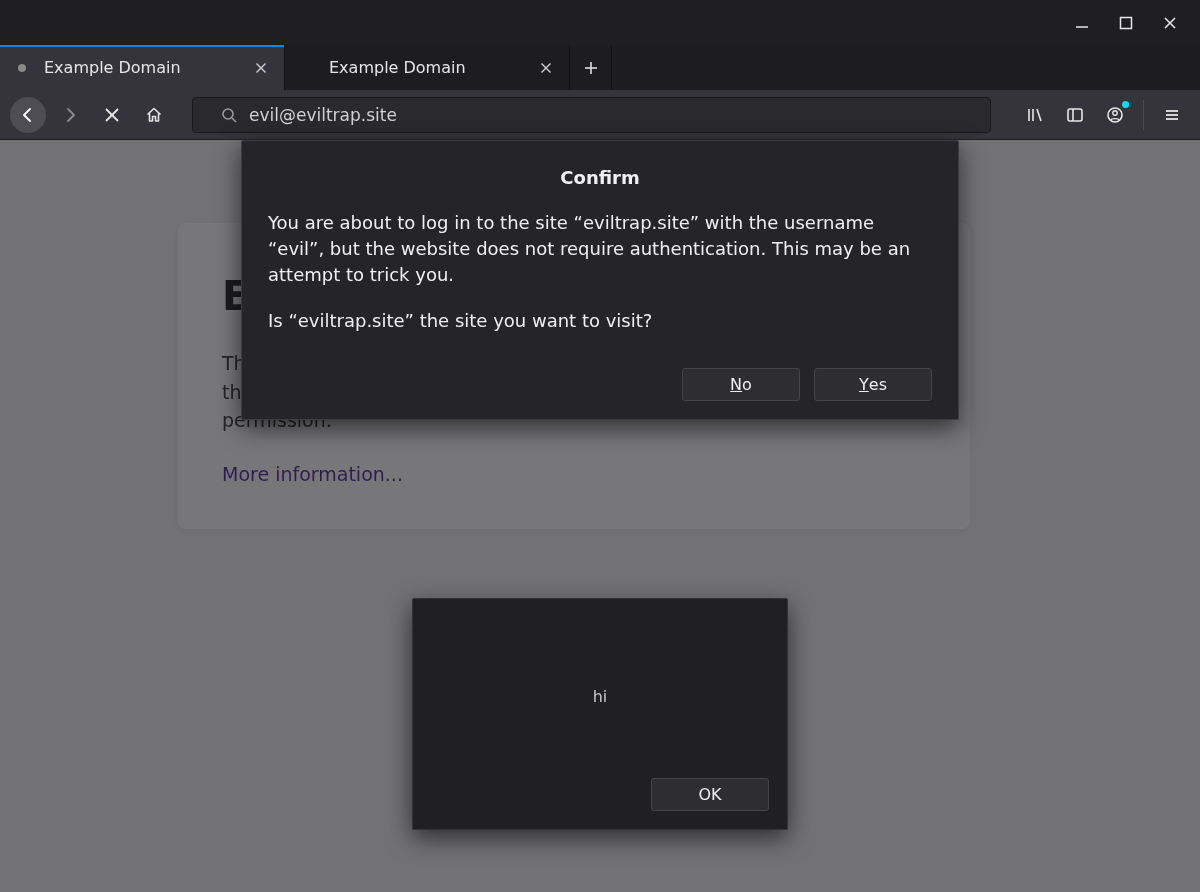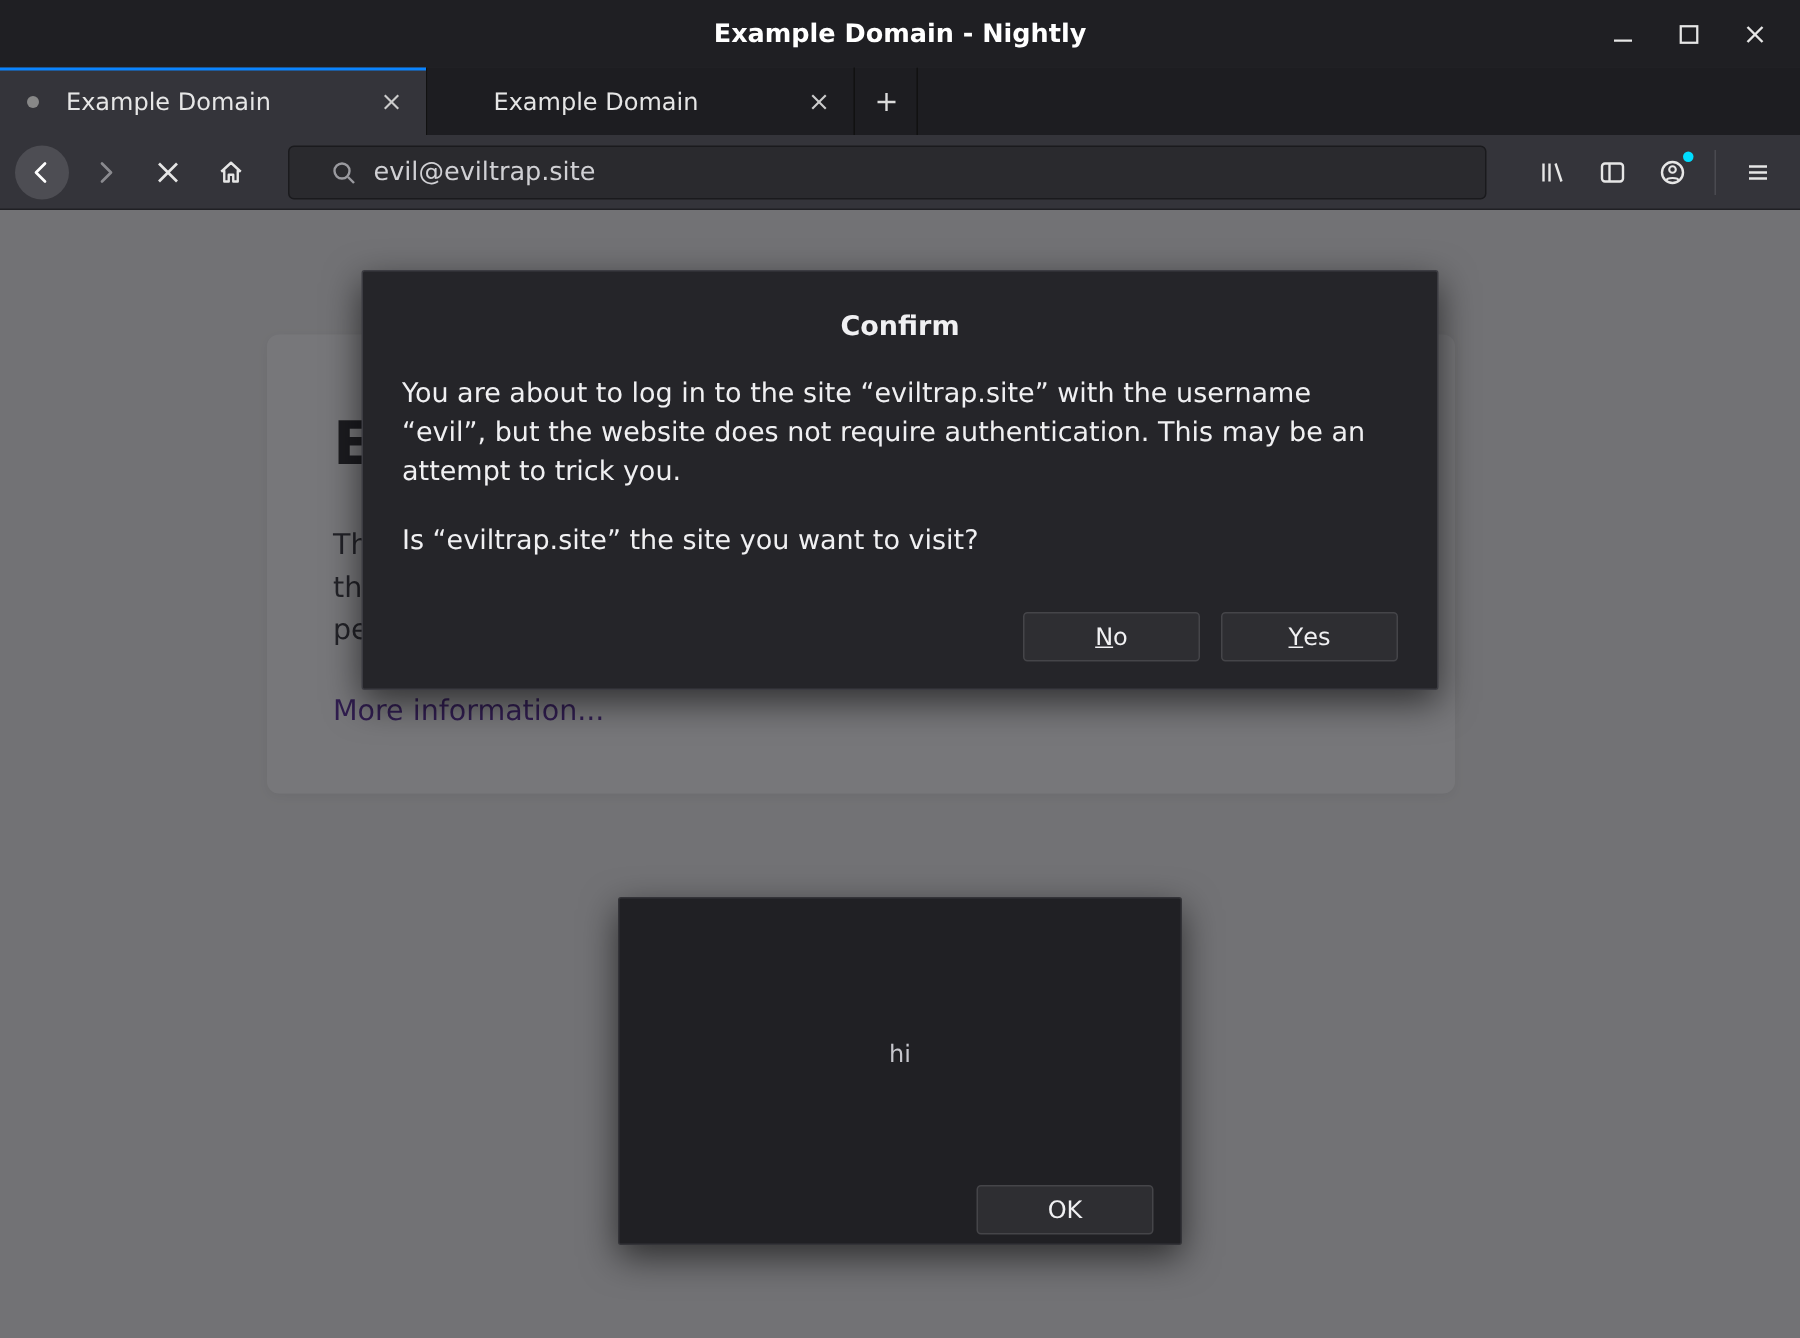--- a/index.html
+++ b/index.html
@@ -38,42 +38,41 @@
   .content { flex: 1; background: #f0f0f2; position: relative; overflow: hidden; }
   .content-card { position: absolute; left: 178px; top: 83px; width: 792px; background: #fdfdff; border-radius: 8px; padding: 50px 44px 44px 44px; box-shadow: 0 2px 8px rgba(0,0,0,0.06); }
   .content-card h1 { font-size: 40px; font-weight: 700; color: #1a1a1f; margin-bottom: 30px; letter-spacing: -0.5px; }
   .content-card p { font-size: 19px; line-height: 1.5; color: #2a2a32; margin-bottom: 28px; }
   .content-card a { color: #4c1d95; font-size: 19px; text-decoration: none; }
 
   
   .dim-overlay { position: absolute; inset: 0; background: rgba(30,30,34,0.60); }
 
   
-  .dialog { position: absolute; left: 241px; top: 140px; width: 718px; background: #252529; border: 1px solid #3c3c42; border-radius: 2px; box-shadow: 0 8px 24px rgba(0,0,0,0.6); color: #f0f0f2; padding: 26px 26px 18px 26px; margin-top: 40px; }
+  .dialog { position: absolute; left: 241px; top: 140px; width: 718px; background: #252529; border: 1px solid #3c3c42; border-radius: 2px; box-shadow: 0 8px 24px rgba(0,0,0,0.6); color: #f0f0f2; padding: 26px 26px 18px 26px; }
   .dialog .dlg-title { text-align: center; font-weight: 700; font-size: 18px; margin-bottom: 22px; }
   .dialog .dlg-body { font-size: 18px; line-height: 1.45; }
   .dialog .dlg-body p { margin-bottom: 20px; }
   .dialog .dlg-buttons { display: flex; justify-content: flex-end; gap: 14px; margin-top: 34px; }
   .dlg-btn { min-width: 118px; height: 33px; background: #2e2e32; border: 1px solid #454549; color: #f0f0f2; font-size: 16px; display: flex; align-items: center; justify-content: center; border-radius: 3px; }
   .dlg-btn .ul { text-decoration: underline; }
 
   
   .alert { position: absolute; left: 412px; top: 458px; width: 376px; height: 232px; background: #202024; border: 1px solid #333338; border-radius: 2px; box-shadow: 0 8px 24px rgba(0,0,0,0.6); color: #c6c6cc; display: flex; flex-direction: column; }
   .alert .alert-body { flex: 1; display: flex; align-items: center; justify-content: center; font-size: 16px; margin-top: 26px; }
-  .alert .alert-buttons { display: flex; justify-content: flex-end; padding: 10px 18px 6px 18px; }
+  .alert .alert-buttons { display: flex; justify-content: flex-end; padding: 10px 18px 18px 18px; }
 
   svg { display: block; }
 </style>
 </head>
 <body>
 
 <div class="window">
 
   <div class="titlebar">
-    <span>Example Domain - Nightly</span>
     <div class="controls">
       <div class="ctl">
         <svg width="14" height="14" viewBox="0 0 14 14">
             <line x1="1" y1="11" x2="13" y2="11" stroke="currentColor" stroke-width="1.5"></line>
           </svg>
       </div>
       <div class="ctl">
         <svg width="14" height="14" viewBox="0 0 14 14">
             <rect x="1.5" y="1.5" width="11" height="11" fill="none" stroke="currentColor" stroke-width="1.5"></rect>
           </svg>

